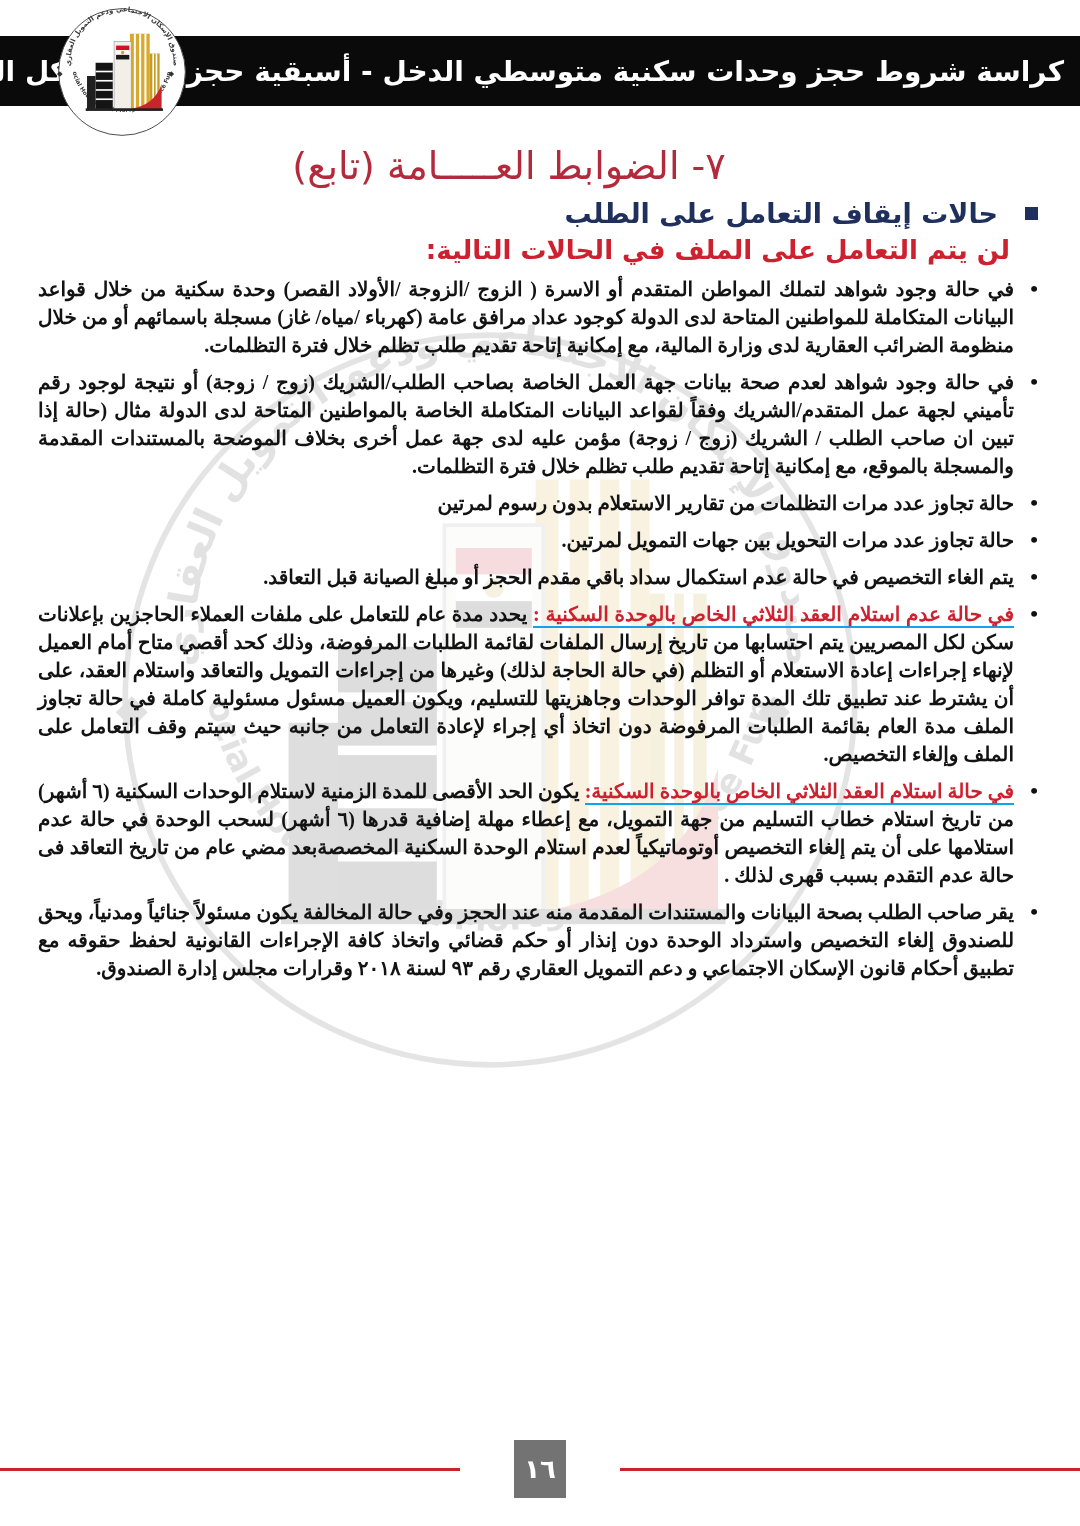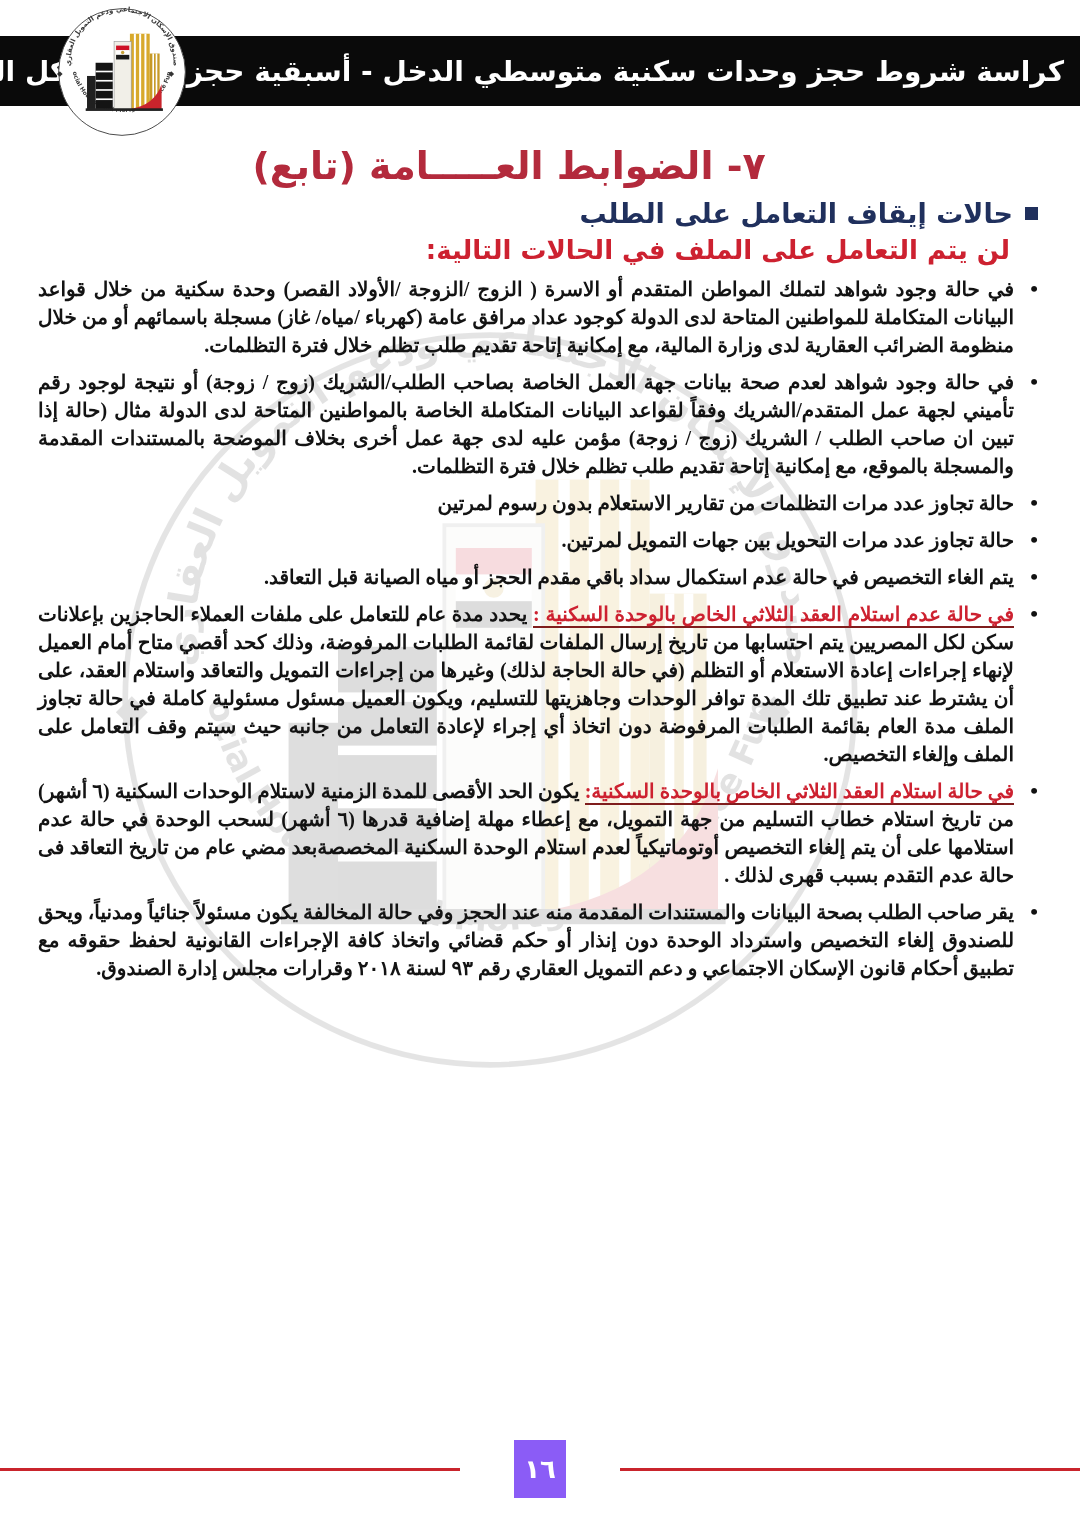--- a/index.html
+++ b/index.html
@@ -48,25 +48,25 @@
 
   
   .content {
     position:absolute; top:118px; right:0; left:0;
     padding:0 40px 0 38px;
     z-index:1;
   }
   .page-title {
     text-align:center;
     color:#b32a3c;
-    font-size:38px; font-weight:bold;
+    font-size:38px; font-weight:normal;
     margin:26px 60px 10px 0;
   }
   .subheading {
-    display:flex; align-items:center; gap:12px;
+    display:flex; align-items:center; gap:27px;
     justify-content:flex-start;
     color:#20305d;
     font-size:27px; font-weight:bold;
     margin:6px 2px 4px 0;
   }
   .subheading .square {
     width:13px; height:13px; background:#20305d; display:inline-block;
     flex:0 0 auto;
   }
   .lead-in {
@@ -86,36 +86,36 @@
     color:#131313;
     font-family:Liberation Serif, serif;
   }
   ul.rules li::before {
     content:"•";
     position:absolute; right:2px; top:0;
     font-size:22px; line-height:28px; color:#111;
   }
   .red-underline {
     color:#cd2130;
-    border-bottom:2px solid #7f1d1d;
+    border-bottom:2px solid #0ea5e9;
     padding-bottom:1px;
   }
 
   
   .footer {
     position:absolute; left:0; top:1440px; width:1080px;
     display:flex; align-items:center; justify-content:center;
     z-index:1;
   }
   .footer .rule-line { height:3px; background:#c9242c; flex:1 1 auto; }
   .footer .rule-line.left  { margin-left:46px; }
   .footer .rule-line.right { margin-right:46px; }
   .footer .page-number-box {
     width:52px; height:58px;
-    background:#8b5cf6;
+    background:#737373;
     color:#ffffff;
     display:flex; align-items:center; justify-content:center;
     font-size:26px; font-weight:bold;
     margin:0 8px;
   }
 </style>
 </head>
 <body>
 
 <svg width="0" height="0" style="position:absolute" aria-hidden="true">
@@ -179,21 +179,21 @@
     <span>حالات إيقاف التعامل على الطلب</span>
   </div>
 
   <div class="lead-in">لن يتم التعامل على الملف في الحالات التالية:</div>
 
   <ul class="rules">
     <li><span>في حالة وجود شواهد لتملك المواطن المتقدم أو الاسرة ( الزوج /الزوجة /الأولاد القصر) وحدة سكنية من خلال قواعد البيانات المتكاملة للمواطنين المتاحة لدى الدولة كوجود عداد مرافق عامة (كهرباء /مياه/ غاز) مسجلة باسمائهم أو من خلال  منظومة الضرائب العقارية لدى وزارة المالية، مع إمكانية إتاحة تقديم طلب تظلم خلال فترة التظلمات.</span></li>
     <li><span>في حالة وجود شواهد لعدم صحة بيانات جهة العمل الخاصة بصاحب الطلب/الشريك (زوج / زوجة) أو نتيجة لوجود رقم تأميني لجهة عمل المتقدم/الشريك وفقاً لقواعد البيانات المتكاملة الخاصة بالمواطنين المتاحة لدى الدولة مثال (حالة إذا تبين ان صاحب الطلب / الشريك (زوج / زوجة) مؤمن عليه لدى جهة عمل أخرى بخلاف الموضحة بالمستندات المقدمة والمسجلة بالموقع، مع إمكانية إتاحة تقديم طلب تظلم خلال فترة التظلمات.</span></li>
     <li><span>حالة تجاوز عدد مرات التظلمات من تقارير الاستعلام بدون رسوم لمرتين</span></li>
     <li><span>حالة تجاوز عدد مرات التحويل بين جهات التمويل لمرتين.</span></li>
-    <li><span>يتم الغاء التخصيص في حالة عدم استكمال سداد باقي مقدم الحجز أو مياه الصيانة قبل التعاقد.</span></li>
+    <li><span>يتم الغاء التخصيص في حالة عدم استكمال سداد باقي مقدم الحجز أو مبلغ الصيانة قبل التعاقد.</span></li>
     <li>
       <span class="red-underline">في حالة عدم استلام العقد الثلاثي الخاص بالوحدة السكنية :</span>
       <span>يحدد مدة عام للتعامل على ملفات العملاء الحاجزين بإعلانات  سكن لكل المصريين يتم احتسابها من تاريخ إرسال الملفات لقائمة الطلبات المرفوضة، وذلك كحد أقصي متاح أمام العميل لإنهاء إجراءات إعادة الاستعلام أو التظلم (في حالة الحاجة لذلك) وغيرها من إجراءات التمويل والتعاقد واستلام العقد، على أن يشترط عند تطبيق تلك المدة توافر الوحدات وجاهزيتها للتسليم، ويكون العميل مسئول مسئولية كاملة في حالة تجاوز الملف مدة العام بقائمة الطلبات المرفوضة دون اتخاذ أي إجراء لإعادة التعامل من جانبه حيث سيتم وقف التعامل على الملف وإلغاء التخصيص.</span>
     </li>
     <li>
       <span class="red-underline">في حالة استلام العقد الثلاثي الخاص بالوحدة السكنية:</span>
       <span>يكون الحد الأقصى للمدة الزمنية لاستلام الوحدات السكنية (٦ أشهر) من تاريخ استلام خطاب التسليم من جهة التمويل،  مع إعطاء مهلة إضافية قدرها (٦ أشهر) لسحب الوحدة في حالة عدم استلامها على أن يتم إلغاء التخصيص أوتوماتيكياً لعدم استلام الوحدة السكنية المخصصةبعد مضي عام من تاريخ التعاقد فى حالة عدم التقدم بسبب قهرى لذلك .</span>
     </li>
     <li><span>يقر صاحب الطلب بصحة البيانات والمستندات المقدمة منه عند الحجز وفي حالة المخالفة يكون مسئولاً جنائياً ومدنياً، ويحق للصندوق إلغاء التخصيص واسترداد الوحدة دون إنذار أو حكم قضائي واتخاذ كافة الإجراءات القانونية لحفظ حقوقه مع تطبيق أحكام قانون الإسكان الاجتماعي و دعم التمويل العقاري رقم ٩٣ لسنة ٢٠١٨ وقرارات مجلس إدارة الصندوق.</span></li>
   </ul>

